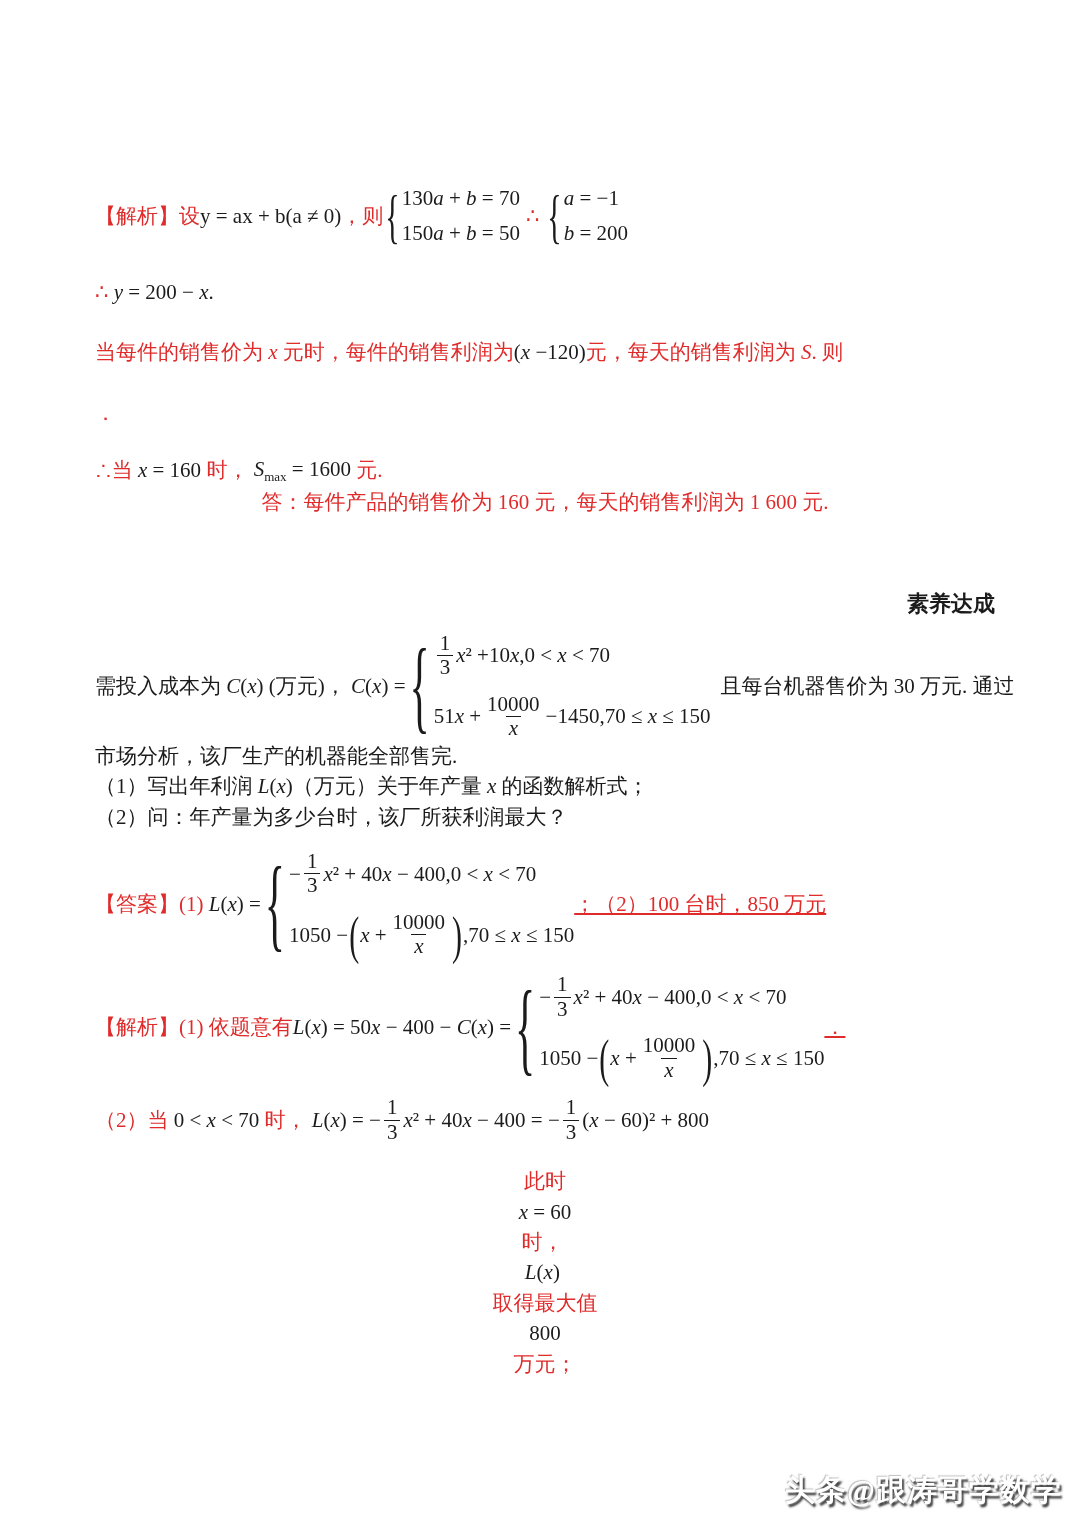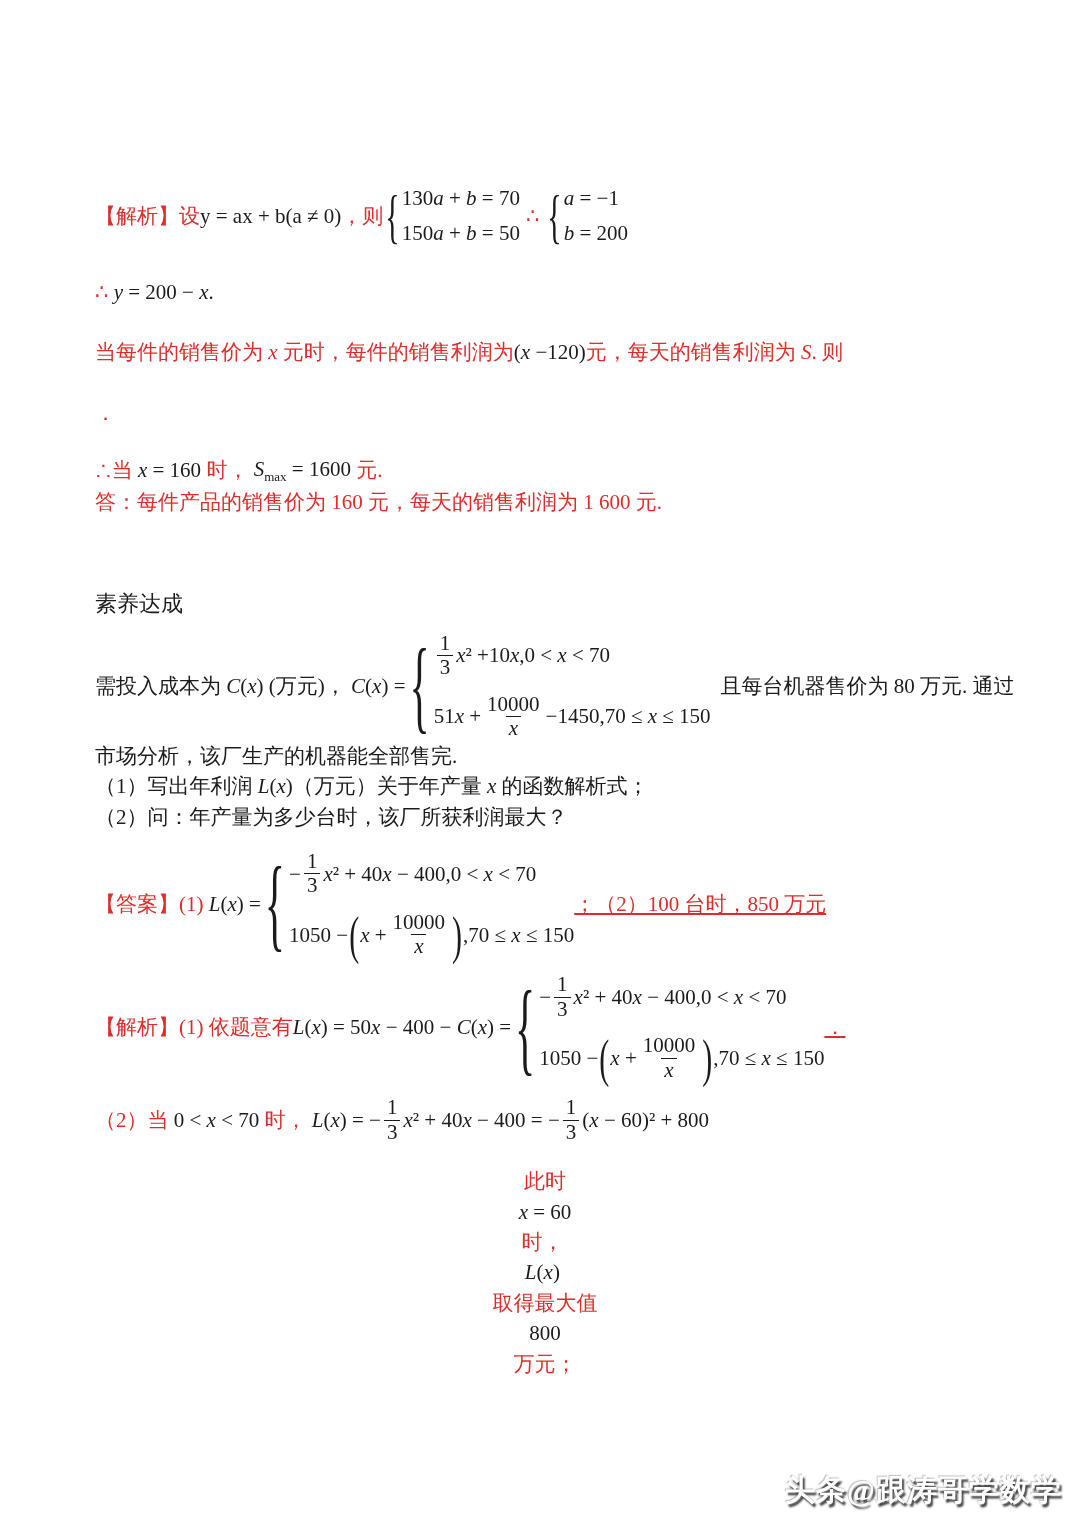--- a/index.html
+++ b/index.html
@@ -2,21 +2,21 @@
 <html style="--red: #e02b2b; --ink: #1b1b1b;"><head>
 <meta charset="utf-8">
 <style>
   html,body{margin:0;padding:0;}
   body{
     width:1080px;height:1527px;background:#ffffff;position:relative;overflow:hidden;
     font-family:"Liberation Serif","DejaVu Serif",serif;
     color:var(--ink,#1b1b1b);
   }
   .doc{position:absolute;left:95px;top:183px;width:900px;font-size:21px;line-height:1.45;}
-  .red{color:var(--red,#e02b2b);}
+  .red{color:var(--red,#e02b2b);text-align:center;}
   .blk{color:var(--ink,#1b1b1b);}
   .row{display:flex;align-items:center;flex-wrap:nowrap;}
   .seg{white-space:pre;}
   p.textline{margin:0;}
   i{font-style:italic;}
   sub{font-size:0.62em;}
 
   
   .frac{display:inline-flex;flex-direction:column;align-items:center;vertical-align:middle;
         margin:0 3px;line-height:1.12;text-align:center;}
@@ -29,21 +29,21 @@
   .brace.sys{font-size:30px;transform:scaleY(1.95);margin:0 2px;}
   .brace.big{font-size:42px;transform:scaleY(2.45);margin:0 4px;}
   .paren{display:inline-block;line-height:1;font-size:30px;transform:scaleY(1.75);
          transform-origin:center;margin:0 1px;}
 
   .pw{display:inline-flex;flex-direction:column;gap:13px;}
   .pwrow{display:flex;align-items:center;white-space:pre;}
   .sys{display:inline-flex;flex-direction:column;gap:5px;}
   .sysrow{white-space:pre;}
 
-  .heading{text-align:left;font-weight:normal;font-size:22px;margin:0;}
+  .heading{text-align:right;font-weight:bold;font-size:22px;margin:0;}
 
   
   .b1{margin-top:0;}
   .b2{margin-top:28px;}
   .b3{margin-top:30px;}
   .b4{margin-top:30px;}
   .b5{margin-top:26px;}
   .b6{margin-top:26px;}
   .b7{margin-top:70px;}
   .b8{margin-top:24px;}
@@ -125,21 +125,21 @@
       <span class="pwrow">
         <span class="frac"><span class="num">1</span><span class="den">3</span></span>
         <span class="seg"><i>x</i>² +10<i>x</i>,0 &lt; <i>x</i> &lt; 70</span>
       </span>
       <span class="pwrow">
         <span class="seg">51<i>x</i> +</span>
         <span class="frac"><span class="num">10000</span><span class="den"><i>x</i></span></span>
         <span class="seg">−1450,70 ≤ <i>x</i> ≤ 150</span>
       </span>
     </span>
-    <span class="blk seg mtail">且每台机器售价为 80 万元. 通过</span>
+    <span class="blk seg mtail">且每台机器售价为 30 万元. 通过</span>
   </div>
 
   <p class="textline blk b10">市场分析，该厂生产的机器能全部售完.</p>
   <p class="textline blk b11">（1）写出年利润 <i>L</i>(<i>x</i>)（万元）关于年产量 <i>x</i> 的函数解析式；</p>
   <p class="textline blk b12">（2）问：年产量为多少台时，该厂所获利润最大？</p>
 
   <div class="row b13">
     <span class="red seg">【答案】(1) </span>
     <span class="blk seg"><i>L</i>(<i>x</i>) =</span>
     <span class="brace big blk">{</span>

